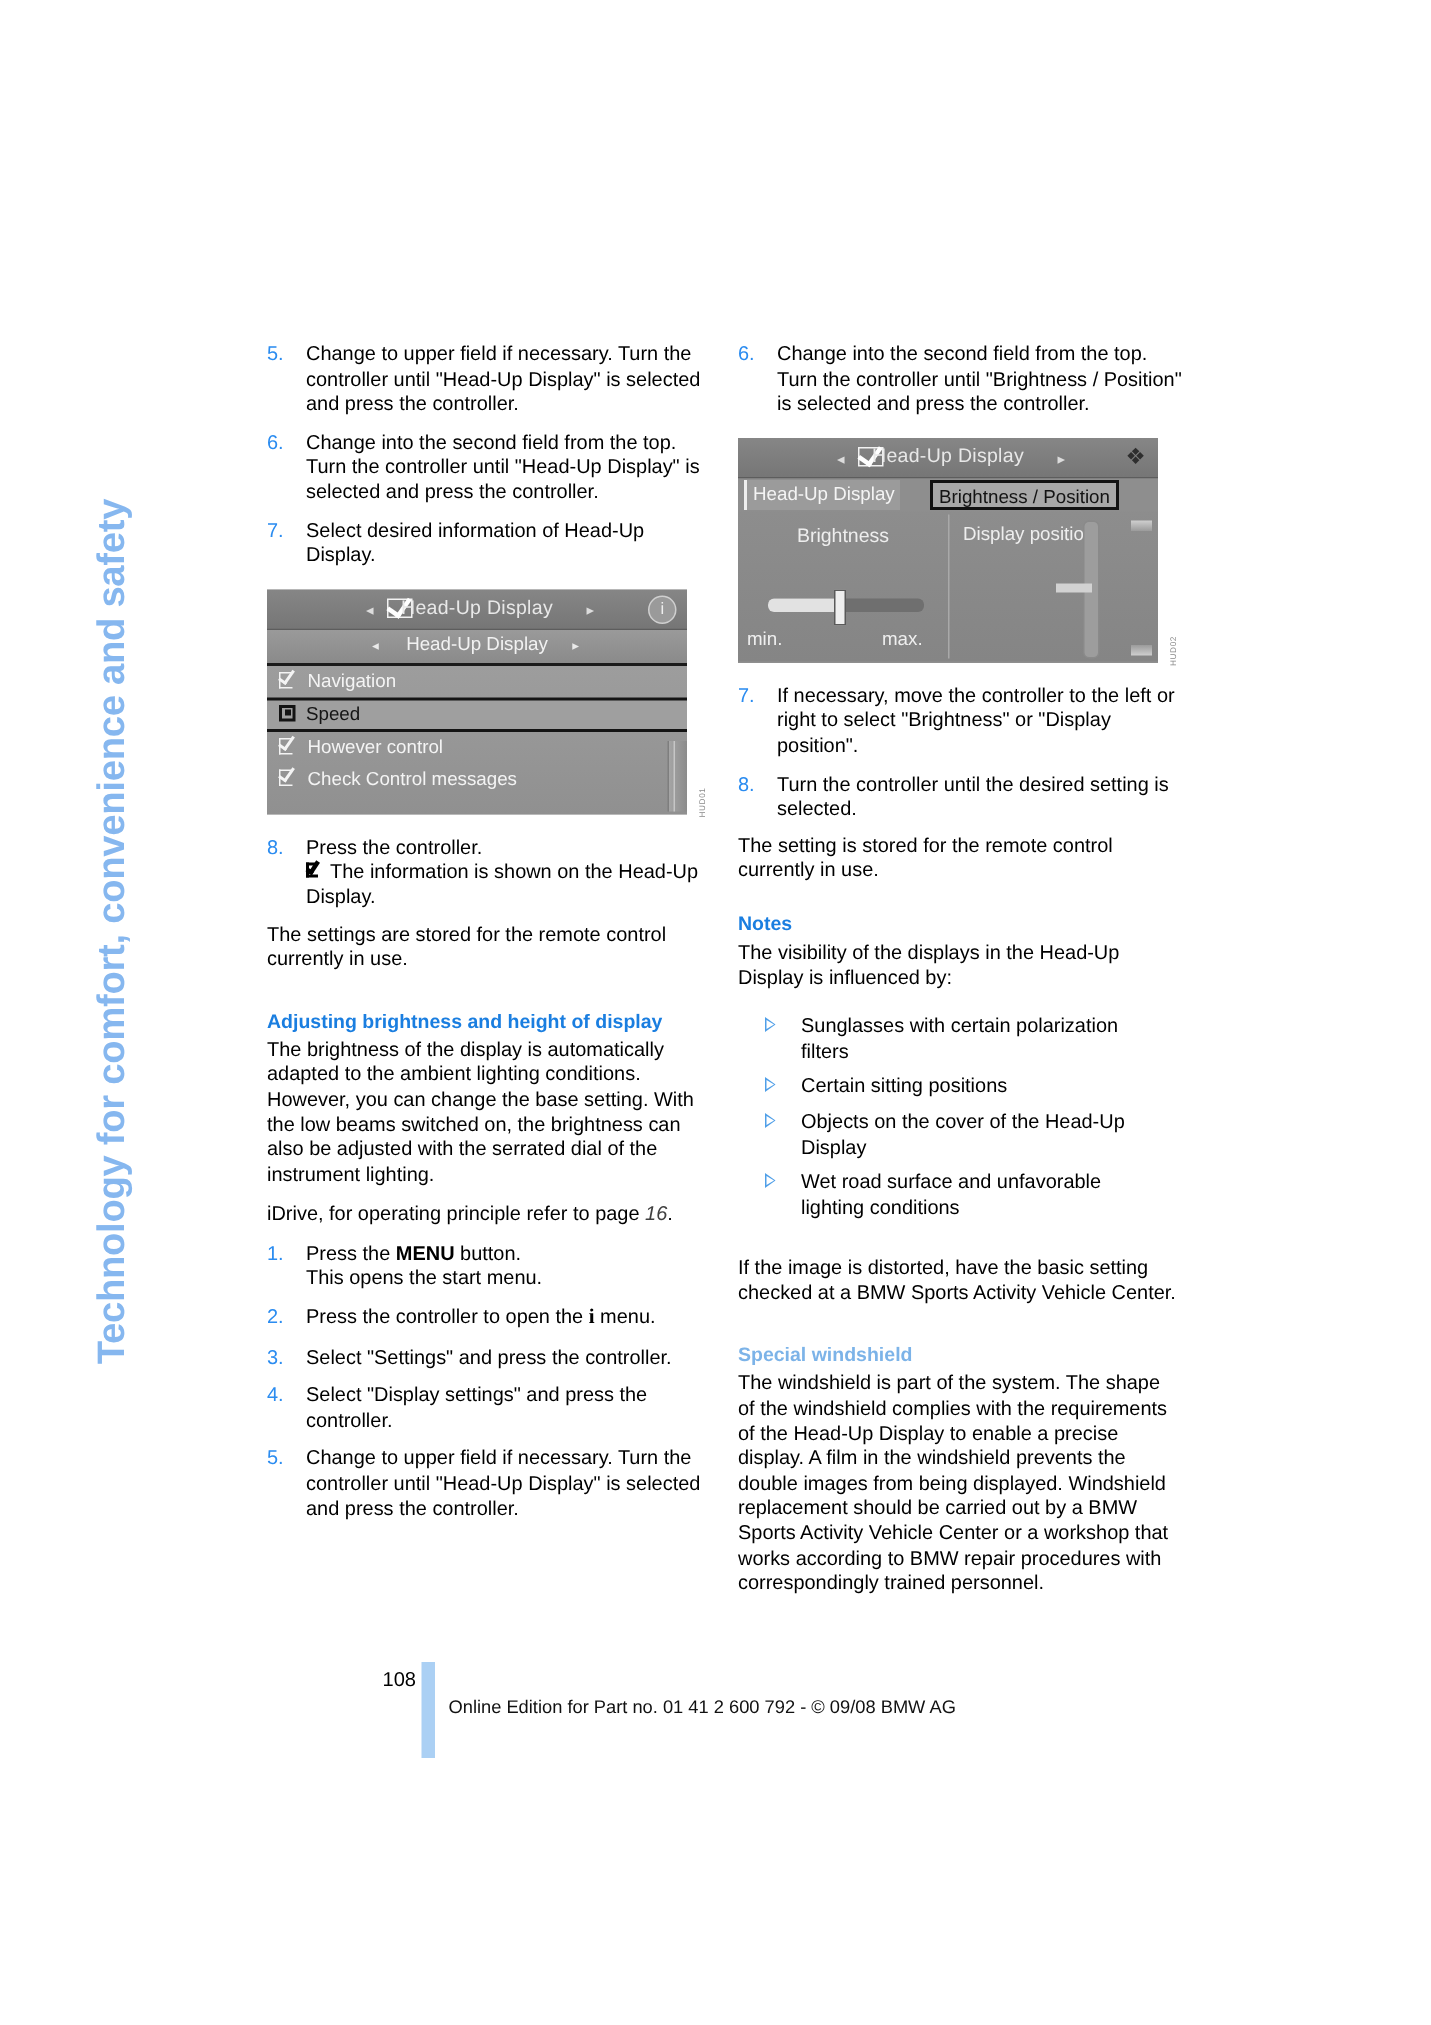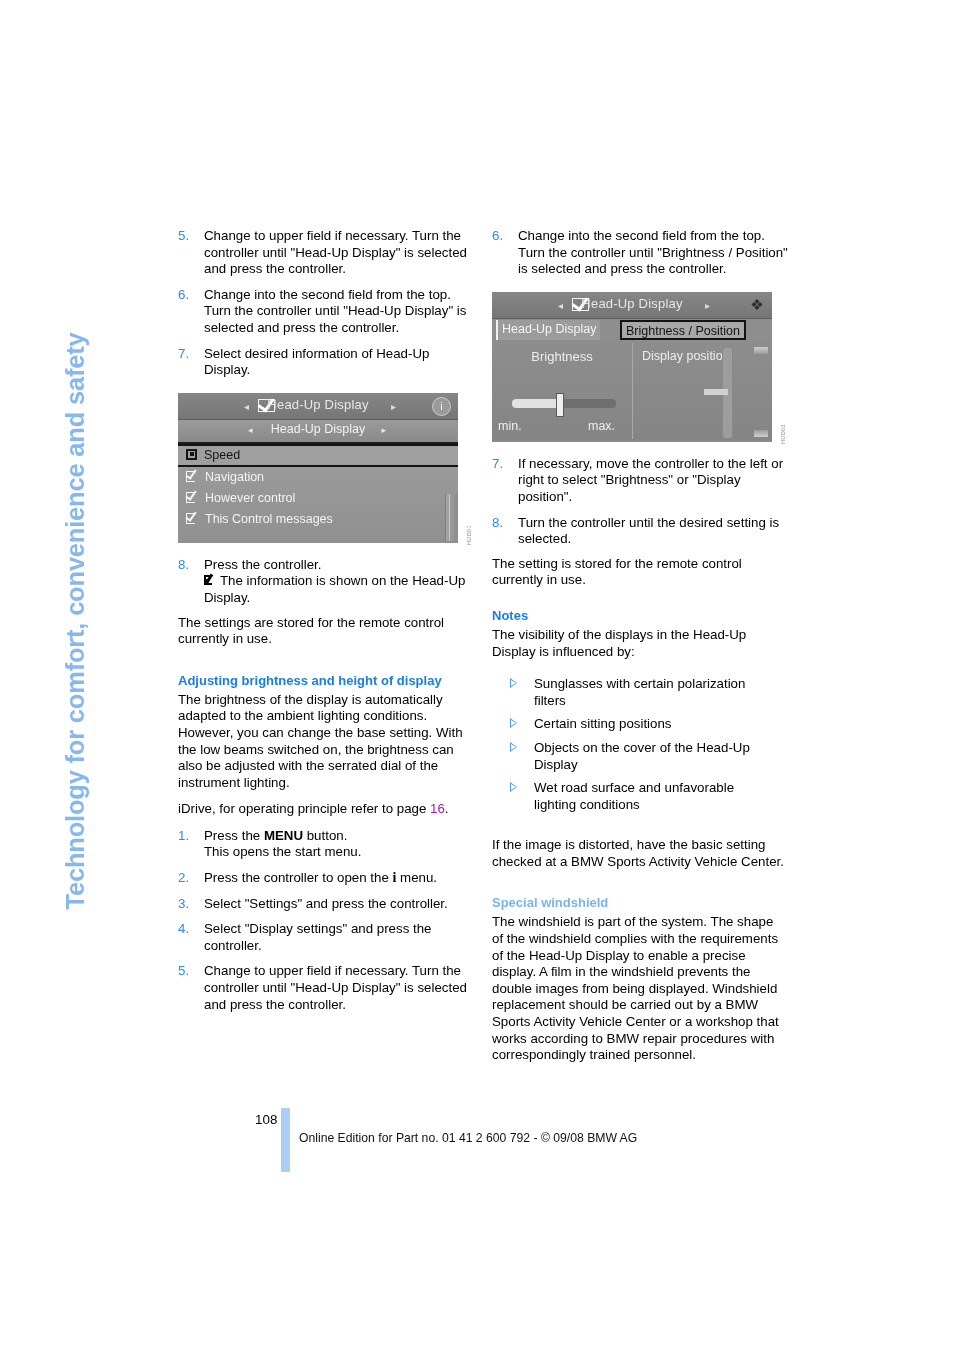--- a/index.html
+++ b/index.html
@@ -127,21 +127,21 @@
   h2.heading {
     font-size: 13px;
     line-height: 17px;
     font-weight: bold;
     color: #1a7ee0;
     margin: 0 0 3px 0;
   }
   h2.heading.light { color: #7cb3e8; }
 
   .bold { font-weight: bold; }
-  .linkno { color: #a21caf; }
+  .linkno { color: #404040; font-style: italic; }
   .serif-i {
     font-family: "Liberation Serif", serif;
     font-weight: bold;
     font-style: normal;
     font-size: 14px;
   }
 
   
   .chk {
     display: inline-block;
@@ -519,31 +519,31 @@
           <span class="info-icon">i</span>
         </div>
 
         <div class="subbar">
           <span class="a-l">◂</span>
           <span class="title">Head-Up Display</span>
           <span class="a-r">▸</span>
         </div>
 
         <div class="listarea">
+          <div class="row">
+            <span class="tick"><i></i><b></b></span><span>Navigation</span>
+          </div>
           <div class="row selected">
             <span class="box inner"></span><span>Speed</span>
-          </div>
-          <div class="row">
-            <span class="tick"><i></i><b></b></span><span>Navigation</span>
           </div>
           <div class="row">
             <span class="tick"><i></i><b></b></span><span>However control</span>
           </div>
           <div class="row">
-            <span class="tick"><i></i><b></b></span><span>This Control messages</span>
+            <span class="tick"><i></i><b></b></span><span>Check Control messages</span>
           </div>
           <div class="scrollstrip"></div>
         </div>
 
       </div>
       <div class="figcode" style="left:288px; top:152px;">HUD01</div>
     </div>
 
     <ul class="numlist">
       <li>

